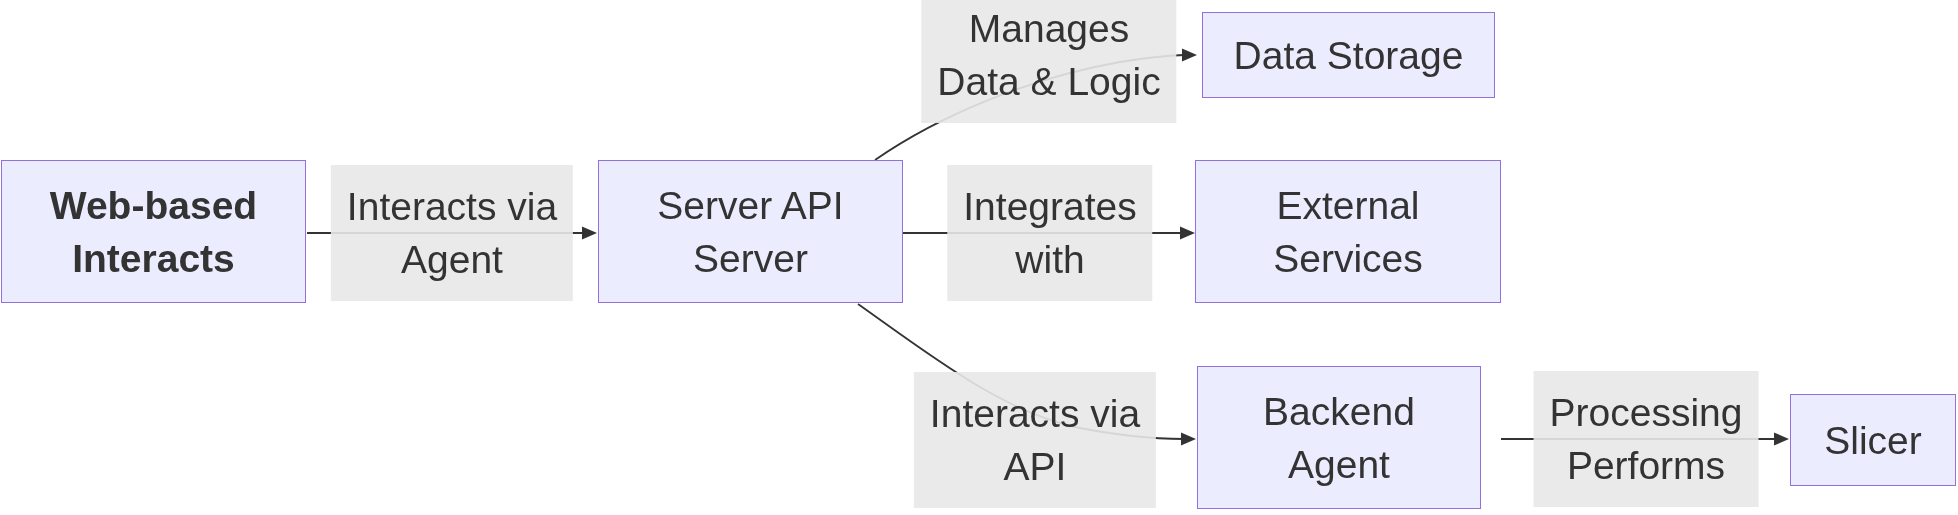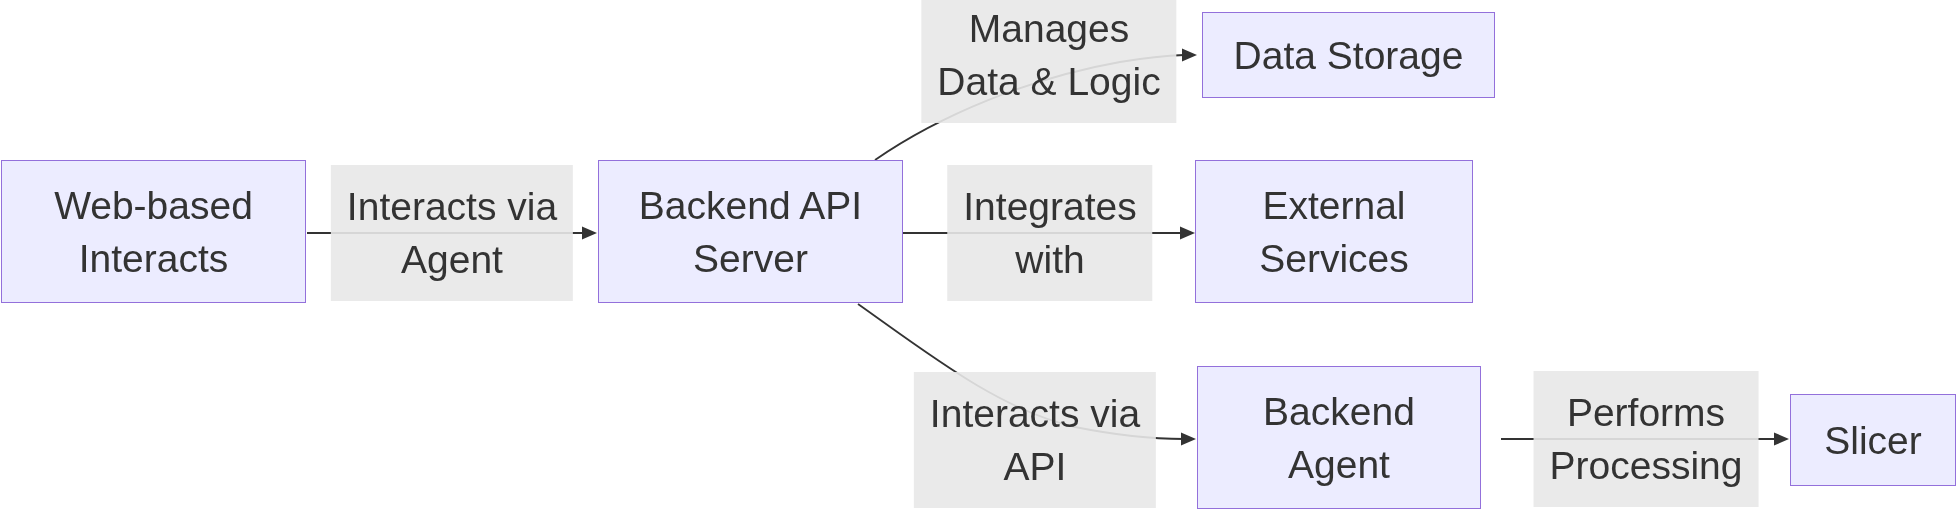--- a/index.html
+++ b/index.html
@@ -99,39 +99,39 @@
     <span class="line">Integrates</span>
     <span class="line">with</span>
   </div>
 
   <div class="edge-label" style="left:1035px; top:440px;">
     <span class="line">Interacts via</span>
     <span class="line">API</span>
   </div>
 
   <div class="edge-label" style="left:1646px; top:439px;">
+    <span class="line">Processing</span>
     <span class="line">Performs</span>
-    <span class="line">Processing</span>
   </div>
 
-  <div class="node" style="left:1px; top:160px; width:305px; height:143px;">
+  <div class="node" style="left:1px; top:160px; width:305px; height:143px;font-weight:bold;">
     <span class="line">Web-based</span>
     <span class="line">Interacts</span>
   </div>
 
   <div class="node" style="left:598px; top:160px; width:305px; height:143px;">
-    <span class="line">Backend API</span>
+    <span class="line">Server API</span>
     <span class="line">Server</span>
   </div>
 
   <div class="node" style="left:1202px; top:12px; width:293px; height:86px;">
     <span class="line">Data Storage</span>
   </div>
 
-  <div class="node" style="left:1195px; top:160px; width:278px; height:143px;">
+  <div class="node" style="left:1195px; top:160px; width:306px; height:143px;">
     <span class="line">External</span>
     <span class="line">Services</span>
   </div>
 
   <div class="node" style="left:1197px; top:366px; width:284px; height:143px;">
     <span class="line">Backend</span>
     <span class="line">Agent</span>
   </div>
 
   <div class="node" style="left:1790px; top:394px; width:166px; height:92px;">

